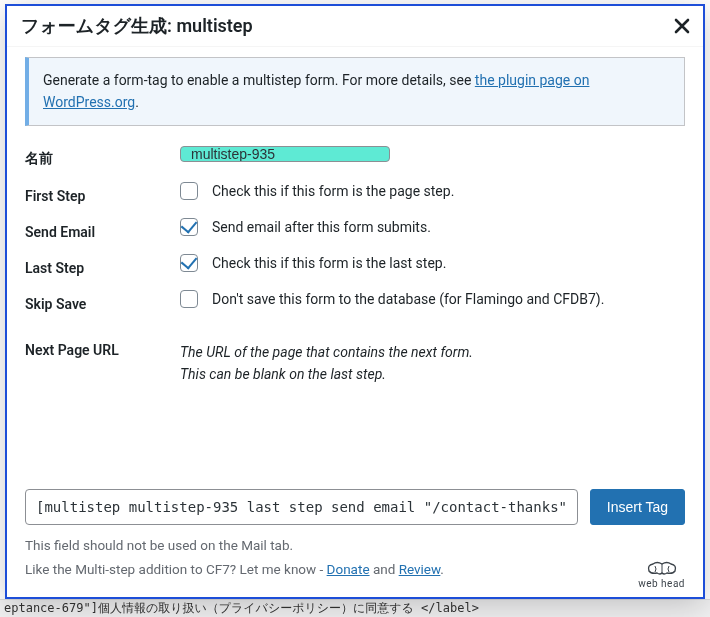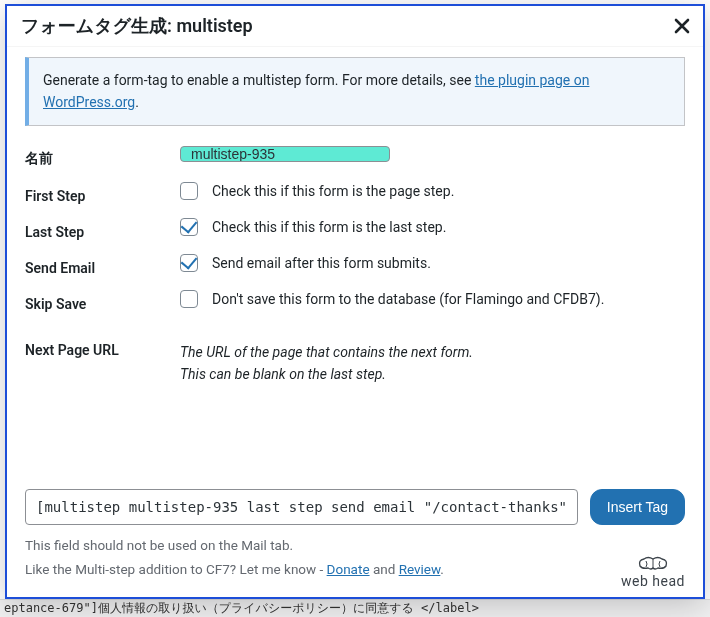--- a/index.html
+++ b/index.html
@@ -17,24 +17,24 @@
   .text-input { width:210px; height:16px; padding:3px 10px; border:1px solid #8c8f94; border-radius:4px; font-size:14px; color:#2c3338; background:#5eead4; }
   .text-input.wide { width:400px; }
   .check-line { display:flex; align-items:center; gap:14px; }
   .checkbox { width:18px; height:18px; border:1px solid #7e8993; border-radius:4px; background:#fff; position:relative; flex-shrink:0; }
   .checkbox.checked::after { content:""; position:absolute; left:3px; top:-1px; width:8px; height:12px; border:solid #2271b1; border-width:0 2.5px 2.5px 0; transform:rotate(40deg); }
   .check-text { font-size:14px; color:#1d2327; }
   .hint { font-size:14px; color:#1d2327; line-height:1.55; margin-top:6px;font-style:italic; }
   .footer { position:absolute; left:0; right:0; bottom:0; padding:0 18px 12px 18px; }
   .tag-row { display:flex; gap:12px; align-items:center; margin-bottom:12px; }
   .tag-input { flex:1; height:36px; padding:4px 10px; border:1px solid #8c8f94; border-radius:4px; font-family: Menlo, Consolas, monospace; font-size:14px; color:#2c3338; background:#fff; }
-  .insert-btn { height:36px; padding:0 16px; background:#2271b1; color:#fff; border:1px solid #2271b1; border-radius:12px; font-size:14px; cursor:pointer; }
+  .insert-btn { height:36px; padding:0 16px; background:#2271b1; color:#fff; border:1px solid #2271b1; border-radius:3px; font-size:14px; cursor:pointer; }
   .footline { font-size:13.5px; color:#646970; margin-bottom:8px; }
   .footline a { color:#2271b1; text-decoration:underline; }
-  .webhead { position:absolute; right:18px; bottom:8px; text-align:left; font-size:14px; color:#3c434a;margin-left:14px; }
+  .webhead { position:absolute; right:18px; bottom:8px; text-align:left; font-size:10px; color:#3c434a;margin-left:14px; }
   .webhead svg { display:block; margin:0 auto 1px auto; }
 </style>
 </head>
 <body>
 
 <div class="bg-strip">eptance-679"]個人情報の取り扱い（プライバシーポリシー）に同意する &lt;/label&gt;</div>
 
 <div class="modal">
   <div class="header">フォームタグ生成: multistep</div>
   <div class="close-btn">
@@ -57,32 +57,32 @@
 
     <div class="row">
       <div class="row-label">First Step</div>
       <div class="row-field check-line">
         <div class="checkbox"></div>
         <div class="check-text">Check this if this form is the page step.</div>
       </div>
     </div>
 
     <div class="row">
+      <div class="row-label">Send Email</div>
+      <div class="row-field check-line">
+        <div class="checkbox checked"></div>
+        <div class="check-text">Send email after this form submits.</div>
+      </div>
+    </div>
+
+    <div class="row">
       <div class="row-label">Last Step</div>
       <div class="row-field check-line">
         <div class="checkbox checked"></div>
         <div class="check-text">Check this if this form is the last step.</div>
-      </div>
-    </div>
-
-    <div class="row">
-      <div class="row-label">Send Email</div>
-      <div class="row-field check-line">
-        <div class="checkbox checked"></div>
-        <div class="check-text">Send email after this form submits.</div>
       </div>
     </div>
 
     <div class="row">
       <div class="row-label">Skip Save</div>
       <div class="row-field check-line">
         <div class="checkbox"></div>
         <div class="check-text">Don't save this form to the database (for Flamingo and CFDB7).</div>
       </div>
     </div>

